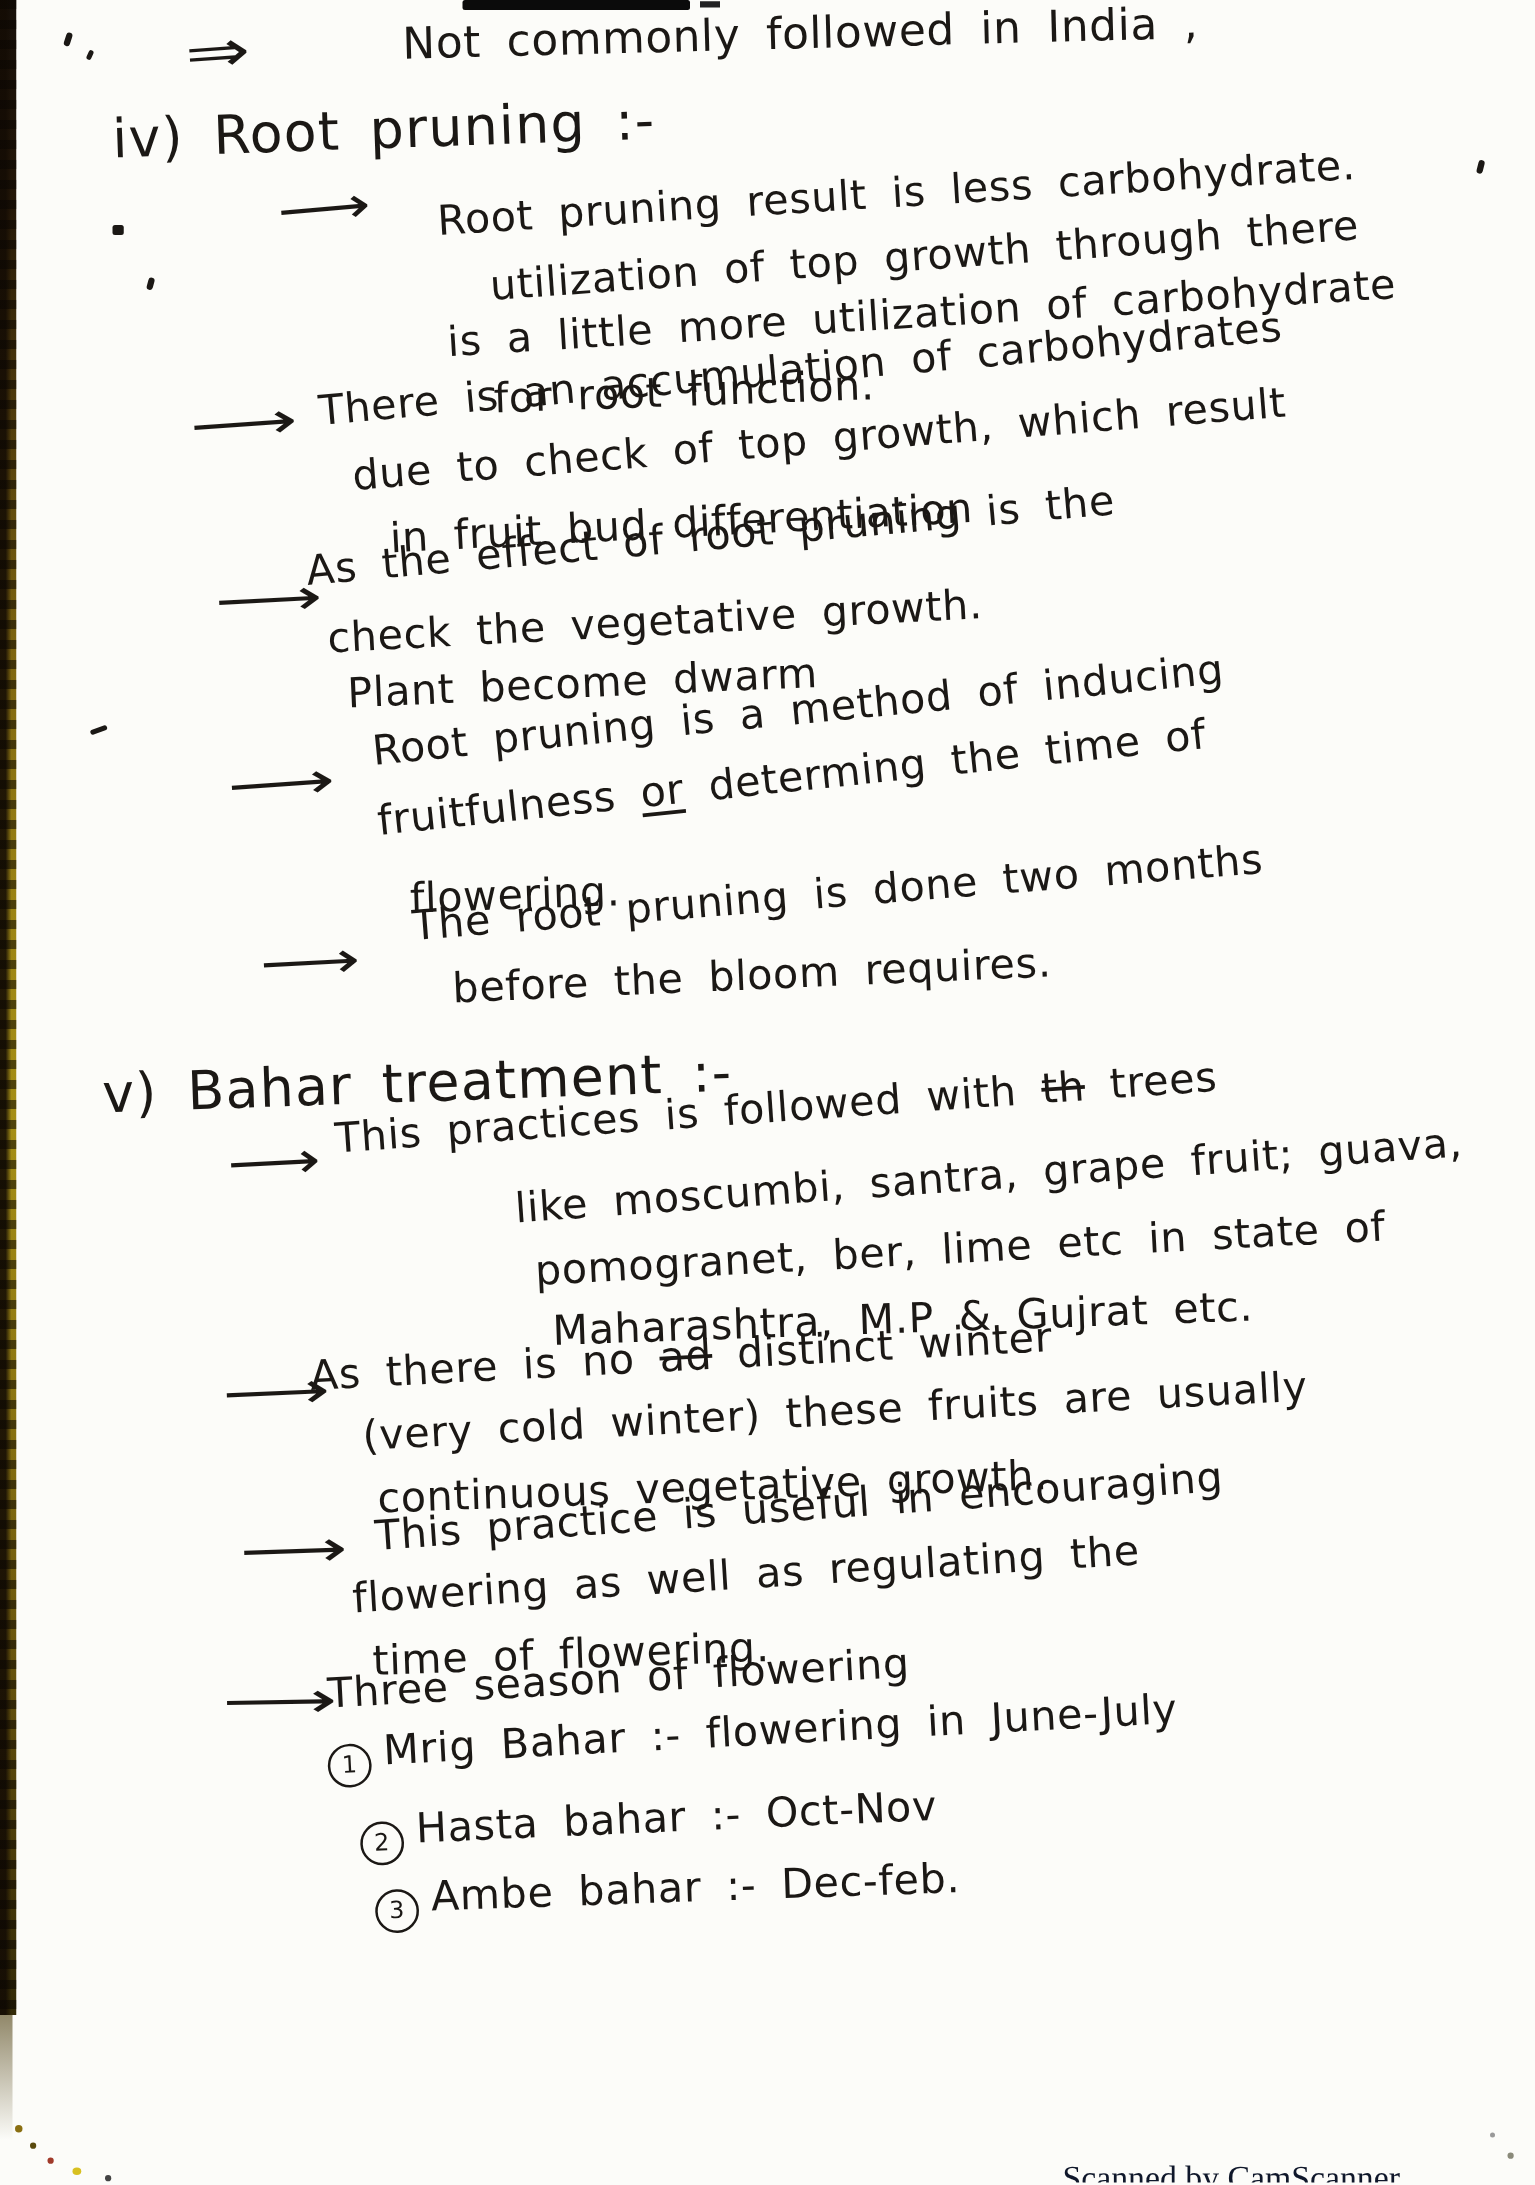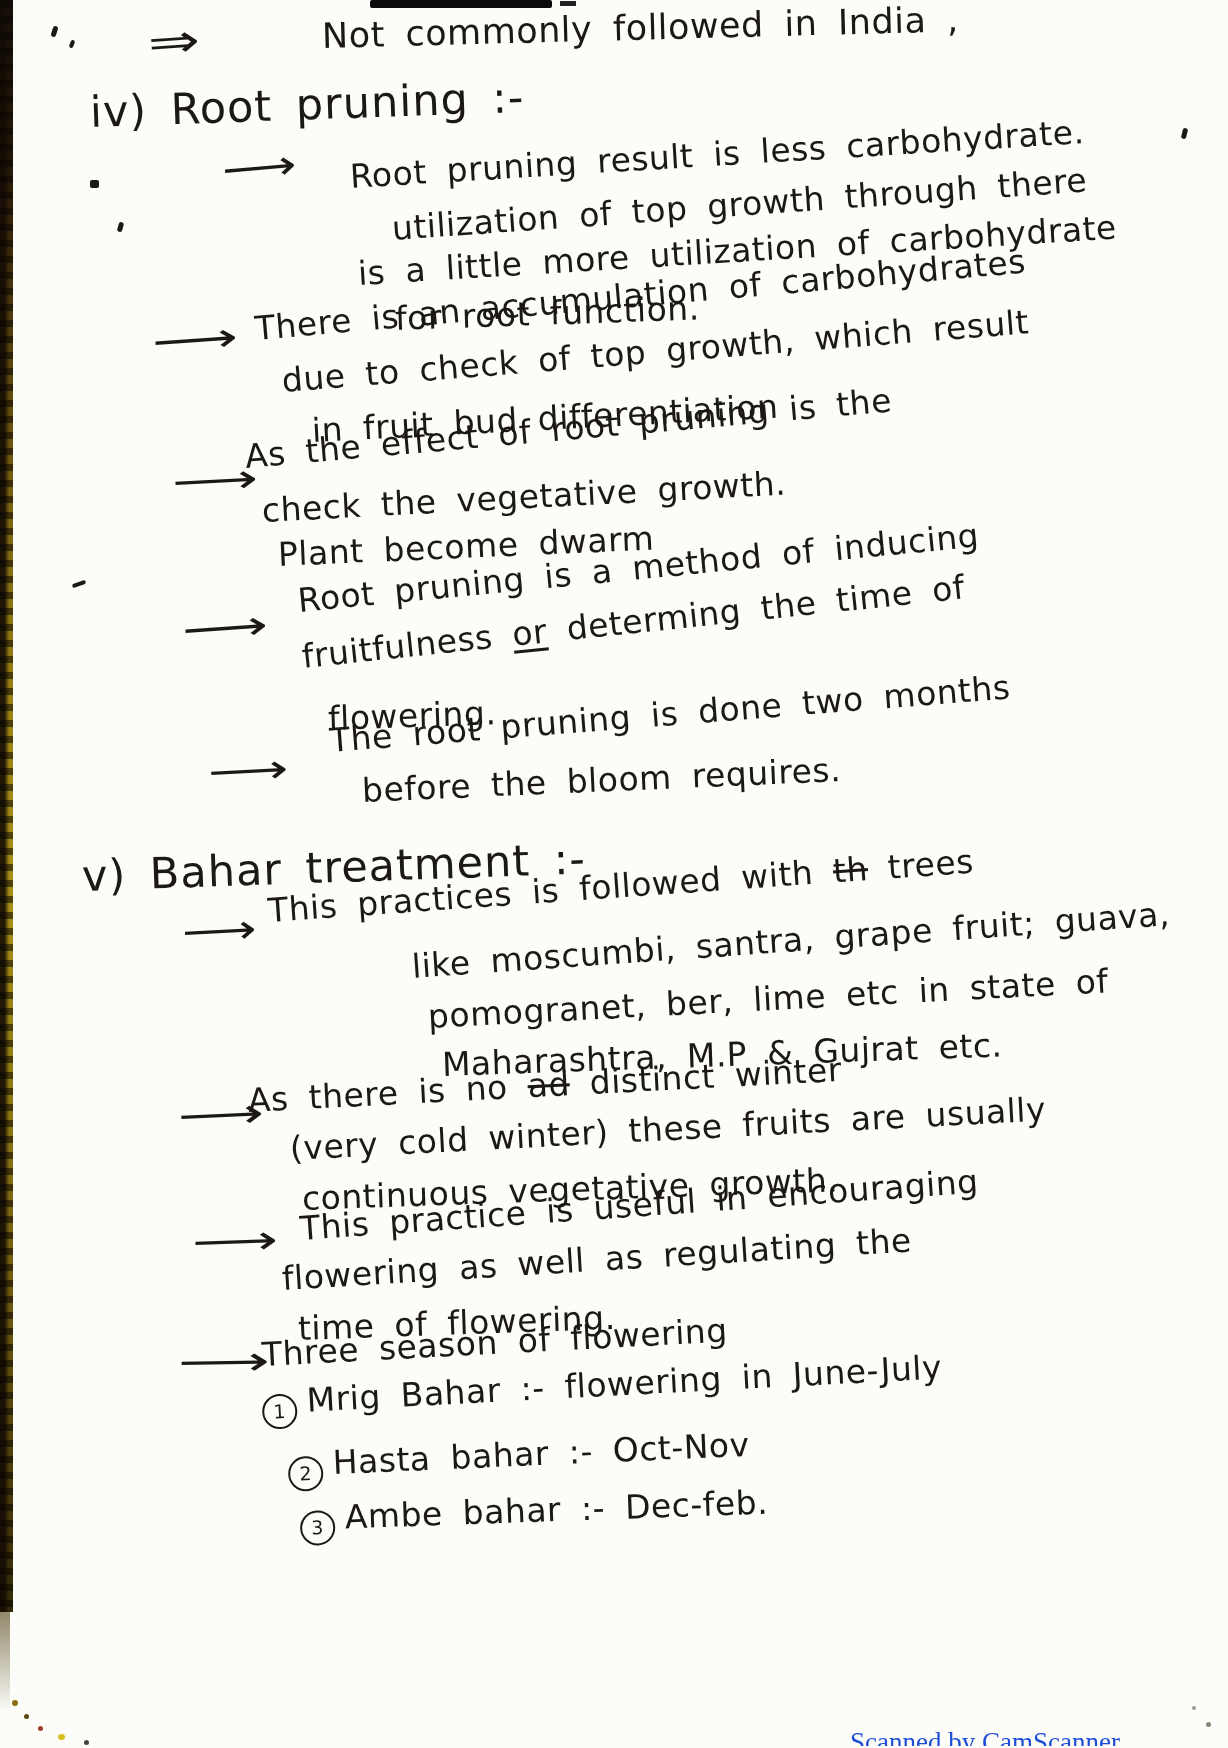--- a/index.html
+++ b/index.html
@@ -57,21 +57,21 @@
     background:#0b0b0b;border-radius:2px;
   }
   .top-bar-dash{
     position:absolute;left:560px;top:1px;width:16px;height:5px;background:#222;
   }
   .speck{position:absolute;background:var(--ink);border-radius:50%;}
   .watermark{
     position:absolute;left:850px;top:1729px;height:17px;width:320px;
     overflow:hidden;
     font-family:"Liberation Serif",serif;
-    font-size:27px;line-height:1;color:#1d4ed8;
+    font-size:27px;line-height:1;color:#0f172a;
   }
 </style>
 </head>
 <body>
 
 <div class="page">
 
   <div class="edge-strip"></div>
   <div class="edge-tail"></div>
   <div class="top-bar"></div>

